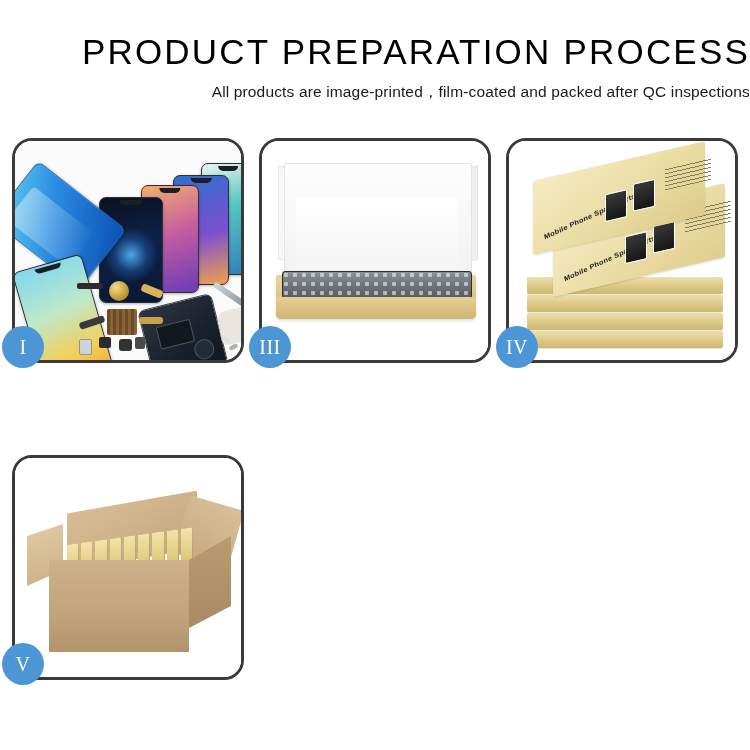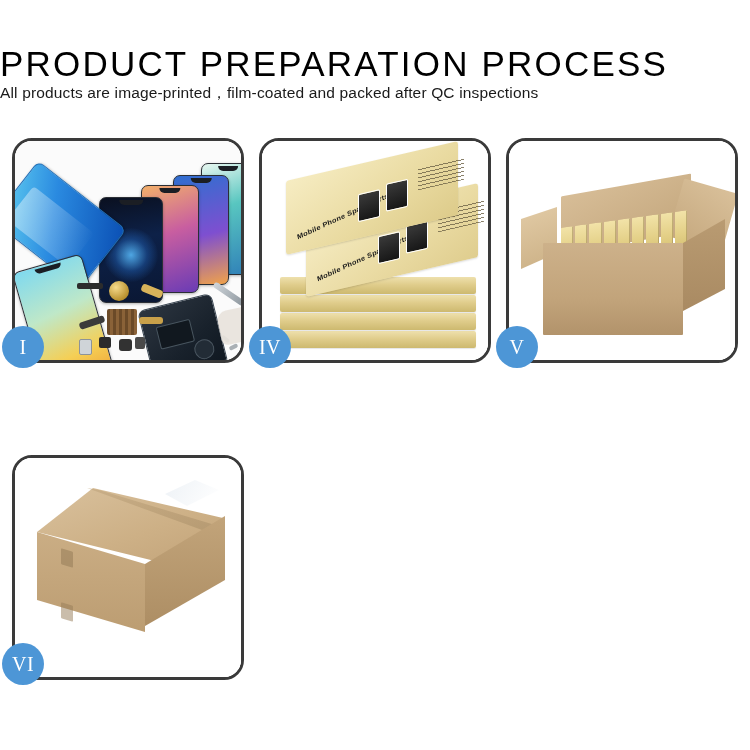--- a/index.html
+++ b/index.html
@@ -10,38 +10,39 @@
   body {
     width: 750px;
     height: 750px;
     font-family: "Liberation Sans", sans-serif;
     overflow: hidden;
     position: relative;
   }
 
   
   .header {
-    text-align: left;
-    padding-top: 46px;
+    text-align: right;
+    padding-top: 34px;
   }
   .page-title {
     font-family: "Liberation Sans", sans-serif;
     font-size: 35px;
     font-weight: 500;
     letter-spacing: 2.2px;
     color: #000000;
     line-height: 1.05;
     white-space: nowrap;
   }
   .page-subtitle {
     font-family: "Liberation Sans", sans-serif;
     font-size: 15.5px;
     font-weight: 400;
     color: #1a1a1a;
     letter-spacing: 0.15px;
+    margin-top: 11px;
     white-space: nowrap;
   }
 
   
   .grid {
     position: absolute;
     left: 12px;
     top: 138px;
     width: 726px;
     display: grid;
@@ -427,20 +428,34 @@
         <div class="part p-screw1"></div>
         <div class="part p-screw2"></div>
         <div class="part p-tool"></div>
         <div class="part p-hand"></div>
       </div>
     </div>
     <div class="badge">I</div>
   </div>
 
 
+  <div class="panel">
+    <div class="panel-inner">
+      <div class="scene3">
+        <div class="lid-flapL"></div>
+        <div class="lid-flapR"></div>
+        <div class="lid-back"></div>
+        <div class="foam"></div>
+        <div class="tray"></div>
+        <div class="tray-inner"></div>
+        <div class="tray-edge"></div>
+      </div>
+    </div>
+    <div class="badge">III</div>
+  </div>
 
   <div class="panel">
     <div class="panel-inner">
       <div class="scene4">
         <div class="stack">
 
           <div class="slab" style="top:176px;"></div>
           <div class="slab" style="top:158px;"></div>
           <div class="slab" style="top:140px;"></div>
           <div class="slab" style="top:122px;"></div>
@@ -483,28 +498,14 @@
         </div>
         <div class="carton-rim"></div>
         <div class="flap-left"></div>
         <div class="carton-side"></div>
         <div class="carton-body"></div>
       </div>
     </div>
     <div class="badge">V</div>
   </div>
 
-  <div class="panel">
-    <div class="panel-inner">
-      <div class="scene6">
-        <div class="c6-wrap"></div>
-        <div class="c6-top"></div>
-        <div class="c6-tape"></div>
-        <div class="c6-side"></div>
-        <div class="c6-front"></div>
-        <div class="c6-seam1"></div>
-        <div class="c6-seam2"></div>
-      </div>
-    </div>
-    <div class="badge">VI</div>
-  </div>
 
 </div>
 
 </body></html>

